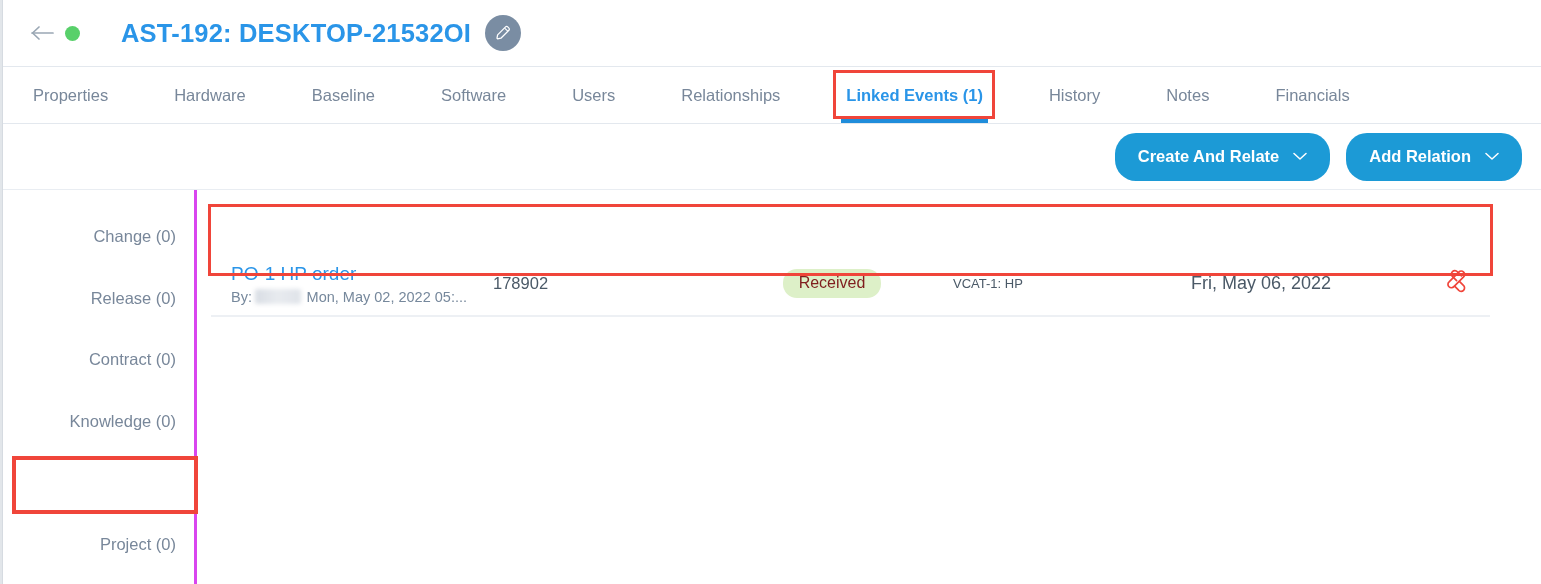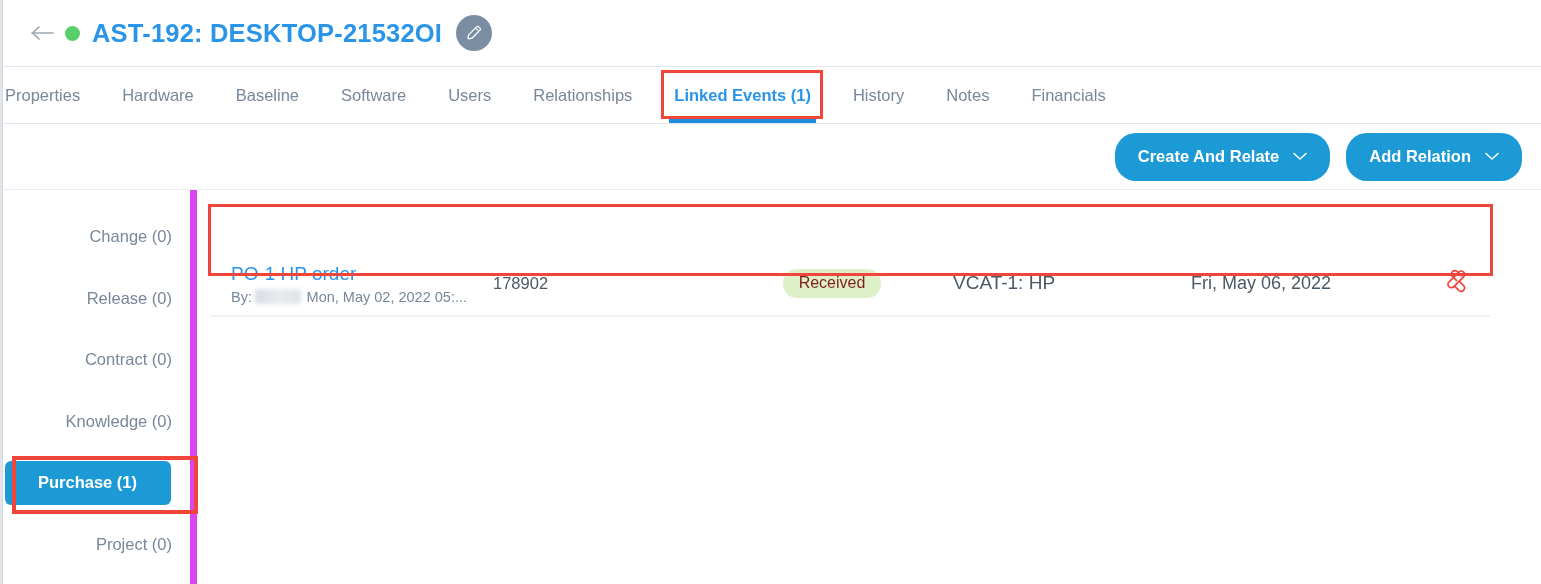--- a/index.html
+++ b/index.html
@@ -46,38 +46,41 @@
     background: #58d06a;
     margin-right: 12px;
     flex: none;
   }
   .page-title {
     font-size: 25.5px;
     font-weight: 600;
     color: #2a95e8;
     letter-spacing: .2px;
     white-space: nowrap;
+    margin-left: 29px;
   }
   .edit-btn {
     width: 36px; height: 36px; border-radius: 50%;
     background: #7a8da3;
     margin-left: 14px;
     display: flex; align-items: center; justify-content: center;
     cursor: pointer;
     flex: none;
   }
   .edit-btn svg { display: block; }
 
   
   .tabbar {
     position: absolute; left: 3px; top: 67px;
     width: 1538px; height: 57px;
     background: #ffffff;
     border-bottom: 1px solid #e3e8ee;
     display: flex; align-items: center;
+    padding-left: 28px;
+    gap: 24px;
   }
   .tab {
     font-size: 16.5px;
     color: #78879a;
     margin-right: 38px;
     white-space: nowrap;
     cursor: pointer;
     position: relative;
     padding: 5px 2px;
   }
@@ -129,21 +132,21 @@
 
   
   .body-area {
     position: absolute; left: 3px; top: 190px;
     width: 1538px; height: 394px;
     background: #ffffff;
   }
   .sidebar {
     position: absolute; left: 0; top: 0;
     width: 194px; height: 394px;
-    border-right: 7px solid #d946ef;
+    border-right: 3px solid #d946ef;
     padding-top: 16px;
   }
   .side-item {
     height: 61.5px;
     display: flex; align-items: center; justify-content: flex-end;
     padding-right: 18px;
     font-size: 16.5px;
     color: #78879a;
     cursor: pointer;
     position: relative;
@@ -229,21 +232,21 @@
   .badge {
     background: #ddf0c8;
     color: #7f1d1d;
     font-size: 16px;
     border-radius: 14px;
     padding: 5px 16px 6px;
     white-space: nowrap;
   }
   .col-vendor {
     width: 240px; flex: none;
-    font-size: 19px; color: #4a5967;
+    font-size: 13px; color: #4a5967;
     padding-left: 6px;
   }
   .col-date {
     width: 238px; flex: none;
     font-size: 18px; color: #4a5967;
     padding-left: 4px;
   }
   .col-action {
     flex: 1;
     display: flex; justify-content: center; align-items: center;
@@ -321,21 +324,20 @@
       <div class="side-item">
         <span>Release (0)</span>
       </div>
       <div class="side-item">
         <span>Contract (0)</span>
       </div>
       <div class="side-item">
         <span>Knowledge (0)</span>
       </div>
       <div class="side-item active">
-        <span class="side-pill">Purchase (1)</span>
         <span class="side-redbox"></span>
       </div>
       <div class="side-item">
         <span>Project (0)</span>
       </div>
     </div>
 
     <div class="list-area">
 
       <div class="event-row">

